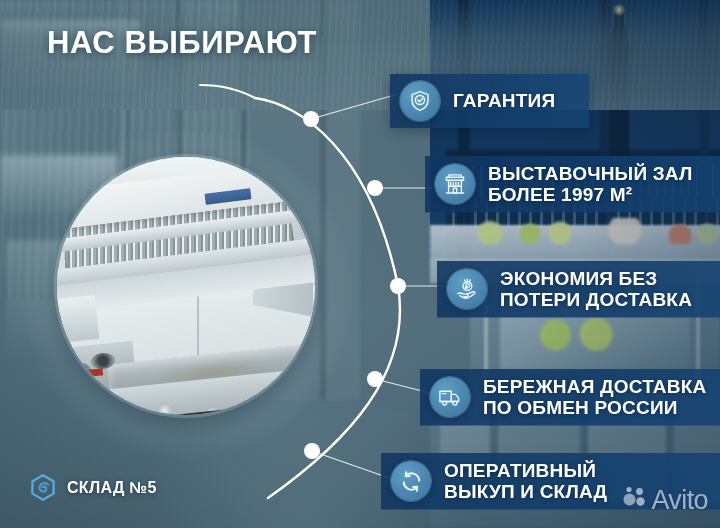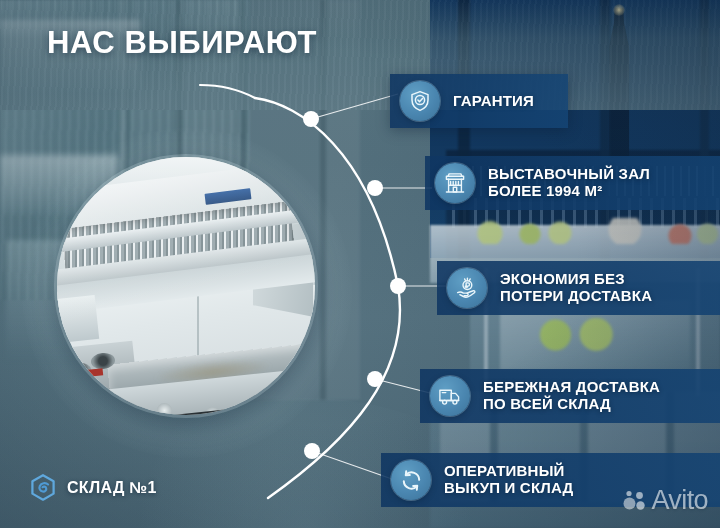--- a/index.html
+++ b/index.html
@@ -275,41 +275,41 @@
     clip-path:polygon(0 0, calc(100% - 26px) 0, 100% 50%, calc(100% - 26px) 100%, 0 100%);
   }
   .banner-icon{
     width:40px;height:40px;border-radius:50%;flex:0 0 40px;
     background:radial-gradient(circle at 38% 32%,#5f9ec4 0%,#4a86b0 55%,#3d7399 100%);
     display:flex;align-items:center;justify-content:center;
     box-shadow:0 0 0 1px rgba(190,225,240,.28), 0 2px 6px rgba(5,25,45,.35);
   }
   .banner-icon svg{display:block;}
   .banner-text{
-    margin-left:13px;color:#ffffff;font-weight:bold;font-size:15px;
+    margin-left:13px;color:#ffffff;font-weight:bold;font-size:19px;
     line-height:1.12;letter-spacing:.2px;white-space:pre-line;
     text-shadow:0 1px 4px rgba(5,25,45,.55);
   }
 
   #b0{left:390px;top:74px;}
   #b1{left:425px;top:156px;right:auto;width:295px;}
   #b2{left:437px;top:261px;width:283px;}
   #b3{left:420px;top:369px;width:300px;}
   #b4{left:381px;top:453px;width:339px;}
 
   
   .logo{position:absolute;left:28px;top:473px;display:flex;align-items:center;}
   .logo-mark{width:30px;height:30px;flex:0 0 30px;}
   .logo-text{
     margin-left:9px;color:#ffffff;font-weight:bold;font-size:16px;letter-spacing:.3px;
     text-shadow:0 1px 4px rgba(8,28,48,.6);
   }
 
   
-  .avito{position:absolute;right:12px;bottom:12px;display:flex;align-items:center;opacity:.62;}
+  .avito{position:absolute;right:12px;bottom:12px;display:flex;align-items:flex-start;opacity:.62;}
   .avito-dots{width:26px;height:24px;flex:0 0 26px;}
   .avito-word{
     margin-left:3px;color:#f2f5f7;font-size:27px;font-weight:normal;letter-spacing:-.6px;
     text-shadow:0 1px 3px rgba(10,30,50,.4);
   }
 </style>
 </head>
 <body>
 
 <div id="stage">
@@ -418,21 +418,21 @@
       <svg width="24" height="24" viewBox="0 0 24 24" fill="none" stroke="#eaf6fb" stroke-width="1.4" stroke-linecap="round" stroke-linejoin="round">
         <path d="M3.4 5.2 h17.2 v3.1 H3.4 Z"></path>
         <path d="M5.6 8.3 V21 M18.4 8.3 V21 M3.4 21 h17.2"></path>
         <path d="M7.6 10.4 v3.2 M10.2 10.4 v3.2 M12.8 10.4 v3.2 M15.4 10.4 v3.2"></path>
         <path d="M6.2 14.3 h11.6"></path>
         <rect x="10.3" y="16.3" width="3.4" height="4.7"></rect>
         <path d="M5 5.2 l1.1-2.3 h11.8 L19 5.2"></path>
       </svg>
     </div>
     <div class="banner-text">ВЫСТАВОЧНЫЙ ЗАЛ
-БОЛЕЕ 1994 М²</div>
+БОЛЕЕ 1997 М²</div>
   </div>
 
   <div class="banner arrow" id="b2">
     <div class="banner-icon">
       <svg width="24" height="24" viewBox="0 0 24 24" fill="none" stroke="#eaf6fb" stroke-width="1.4" stroke-linecap="round" stroke-linejoin="round">
         <circle cx="12.4" cy="9.1" r="4.4"></circle>
         <path d="M11.1 11.6 V6.9 h1.8 a1.6 1.6 0 0 1 0 3.2 h-2.6 M10.3 11 h2.3"></path>
         <path d="M9.6 2.9 l.7 1.4 M12.4 2.2 v1.5 M15.2 2.9 l-.7 1.4"></path>
         <path d="M2.6 16.6 c2.4-1.1 4.3-.5 5.8.5 h3.4 a1.3 1.3 0 0 1 0 2.6 H9.2"></path>
         <path d="M12 17.1 c2.4-1.2 4.6-2 6.4-2.4 1.3-.3 2 1.2 1 2 -2.1 1.7-4.5 3.2-6.6 4.1 -1.6.7-3 .4-4.4-.3 l-3.6-1.8"></path>
@@ -447,42 +447,42 @@
       <svg width="24" height="24" viewBox="0 0 24 24" fill="none" stroke="#eaf6fb" stroke-width="1.4" stroke-linecap="round" stroke-linejoin="round">
         <path d="M1.9 6.3 h11.4 v10.2 H1.9 Z"></path>
         <path d="M13.3 9.4 h4.2 l3.1 3.5 v3.6 h-7.3 Z"></path>
         <circle cx="6.6" cy="18.1" r="2"></circle>
         <circle cx="16.9" cy="18.1" r="2"></circle>
         <path d="M8.6 16.5 h6.3 M1.9 16.5 h2.7 M18.9 16.5 h1.7"></path>
         <path d="M4.2 8.6 h3.6"></path>
       </svg>
     </div>
     <div class="banner-text">БЕРЕЖНАЯ ДОСТАВКА
-ПО ВСЕЙ СКЛАД</div>
+ПО ОБМЕН РОССИИ</div>
   </div>
 
   <div class="banner arrow" id="b4">
     <div class="banner-icon">
       <svg width="25" height="25" viewBox="0 0 24 24" fill="none" stroke="#eaf6fb" stroke-width="1.9" stroke-linecap="round" stroke-linejoin="round">
         <path d="M19.4 11.4 A7.4 7.4 0 0 0 6.6 6.6"></path>
         <path d="M4.6 12.6 A7.4 7.4 0 0 0 17.4 17.4"></path>
         <path d="M6.9 3.1 L6.5 7.0 L10.4 6.7"></path>
         <path d="M17.1 20.9 L17.5 17.0 L13.6 17.3"></path>
       </svg>
     </div>
     <div class="banner-text">ОПЕРАТИВНЫЙ
 ВЫКУП И СКЛАД</div>
   </div>
 
   <div class="logo">
     <svg class="logo-mark" viewBox="0 0 32 32">
       <path d="M16 2.4 L27.3 8.9 V22 L16 28.5 L4.7 22 V8.9 Z" fill="none" stroke="#5fa8dd" stroke-width="2.4" stroke-linejoin="round"></path>
       <path d="M21.4 12.2 c-2.6-2.4-7.3-1.6-8.8 1.6 -1.2 2.5 .4 5.5 3.1 6 2.3 .4 4.3-1.5 3.7-3.6 -.5-1.7-2.7-2.3-3.9-1.1" fill="none" stroke="#4f9ad4" stroke-width="2.3" stroke-linecap="round"></path>
     </svg>
-    <div class="logo-text">СКЛАД №1</div>
+    <div class="logo-text">СКЛАД №5</div>
   </div>
 
   <div class="avito">
     <svg class="avito-dots" viewBox="0 0 26 24">
       <circle cx="7.5" cy="14.5" r="6" fill="#d8dee2"></circle>
       <circle cx="18.5" cy="16.5" r="4.2" fill="#f0f3f5"></circle>
       <circle cx="17.5" cy="6.5" r="3.4" fill="#f0f3f5"></circle>
       <circle cx="7" cy="4.5" r="2.6" fill="#f0f3f5"></circle>
     </svg>
     <div class="avito-word">Avito</div>

